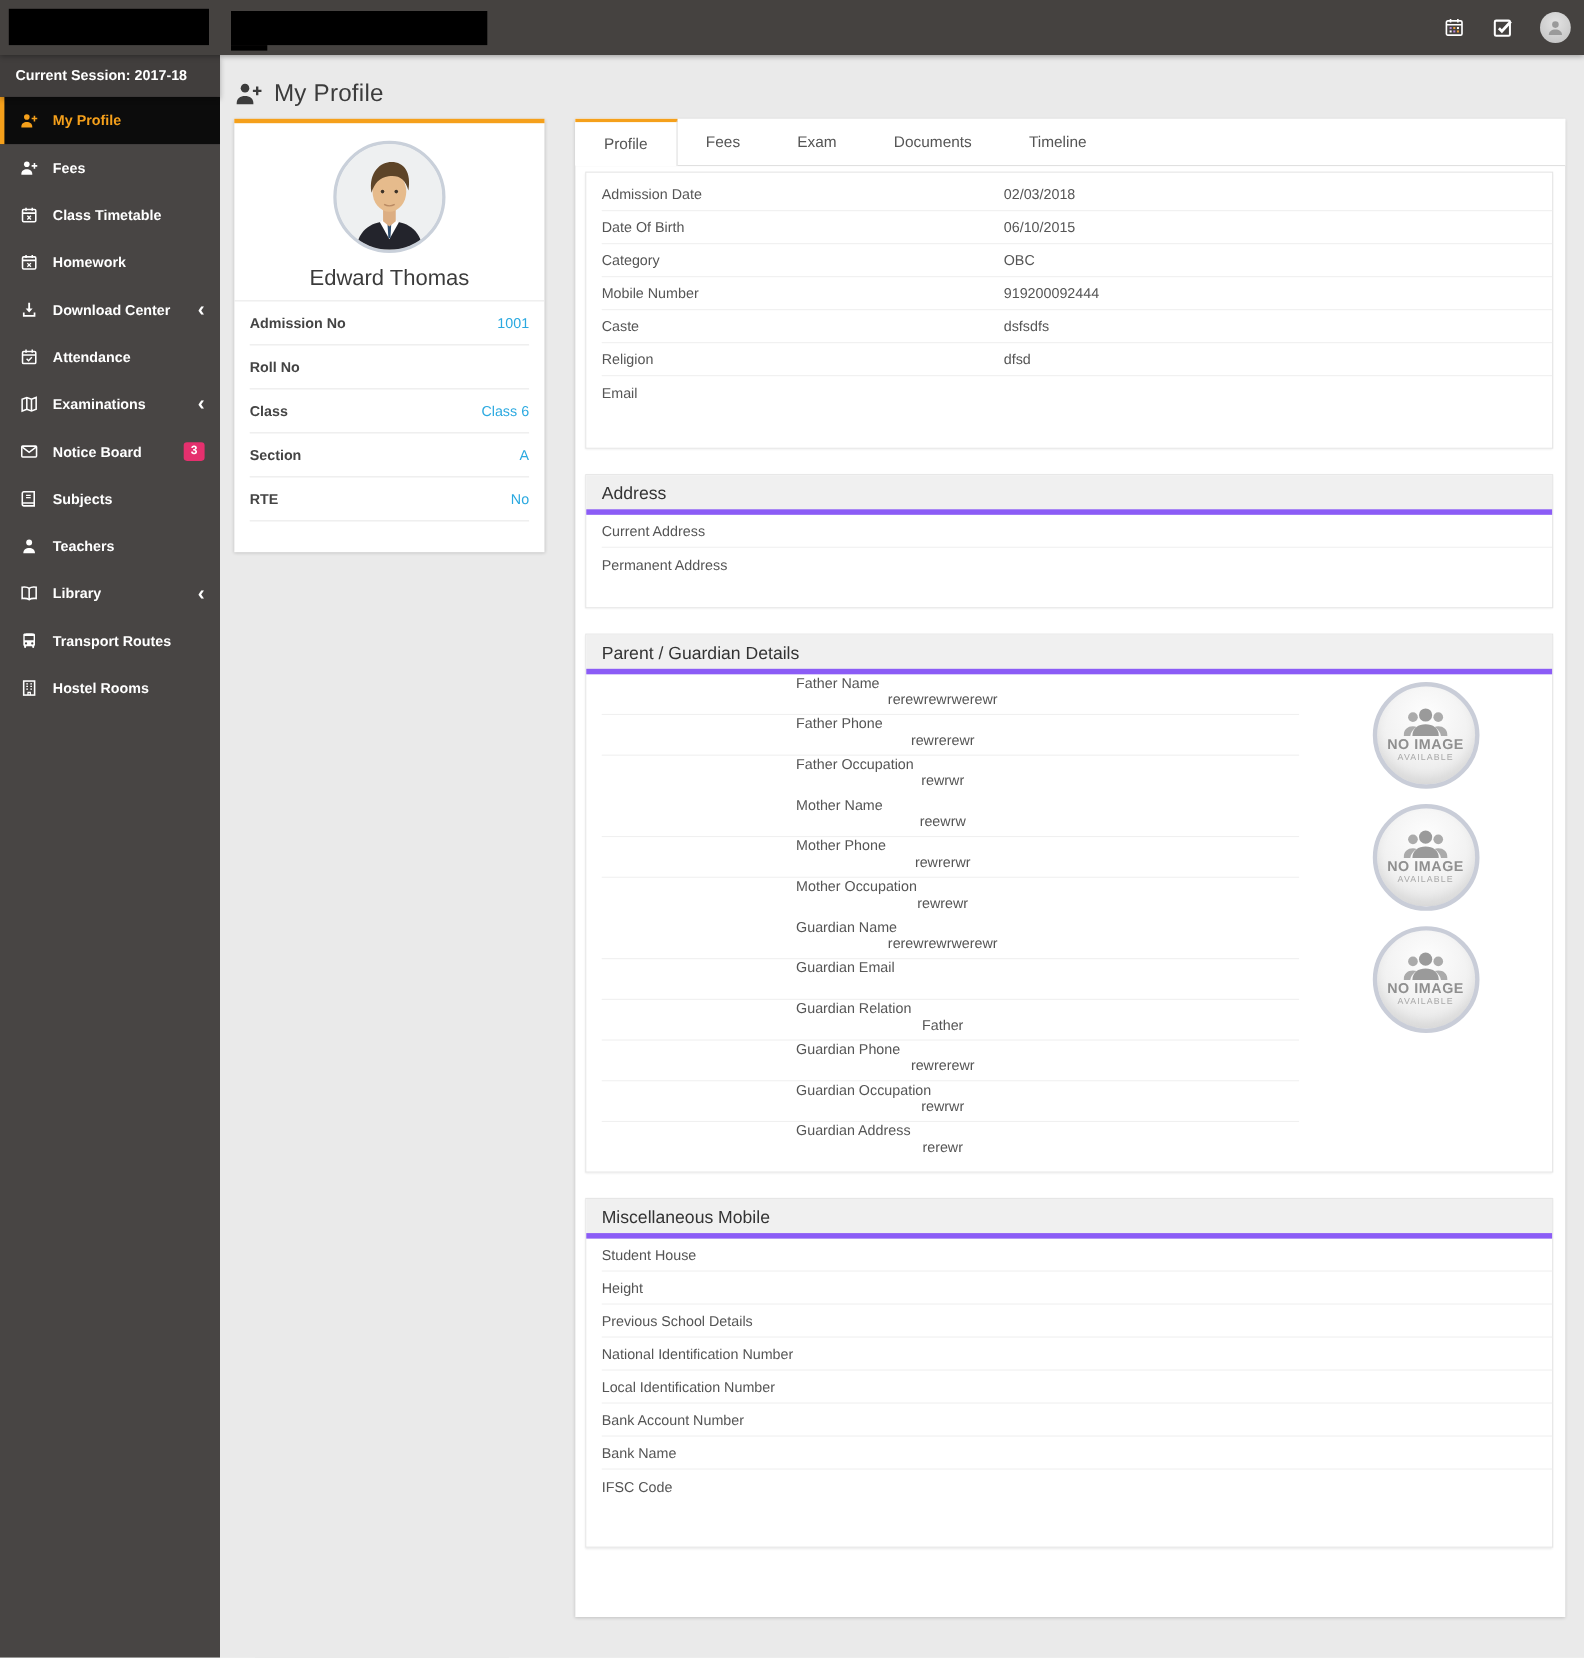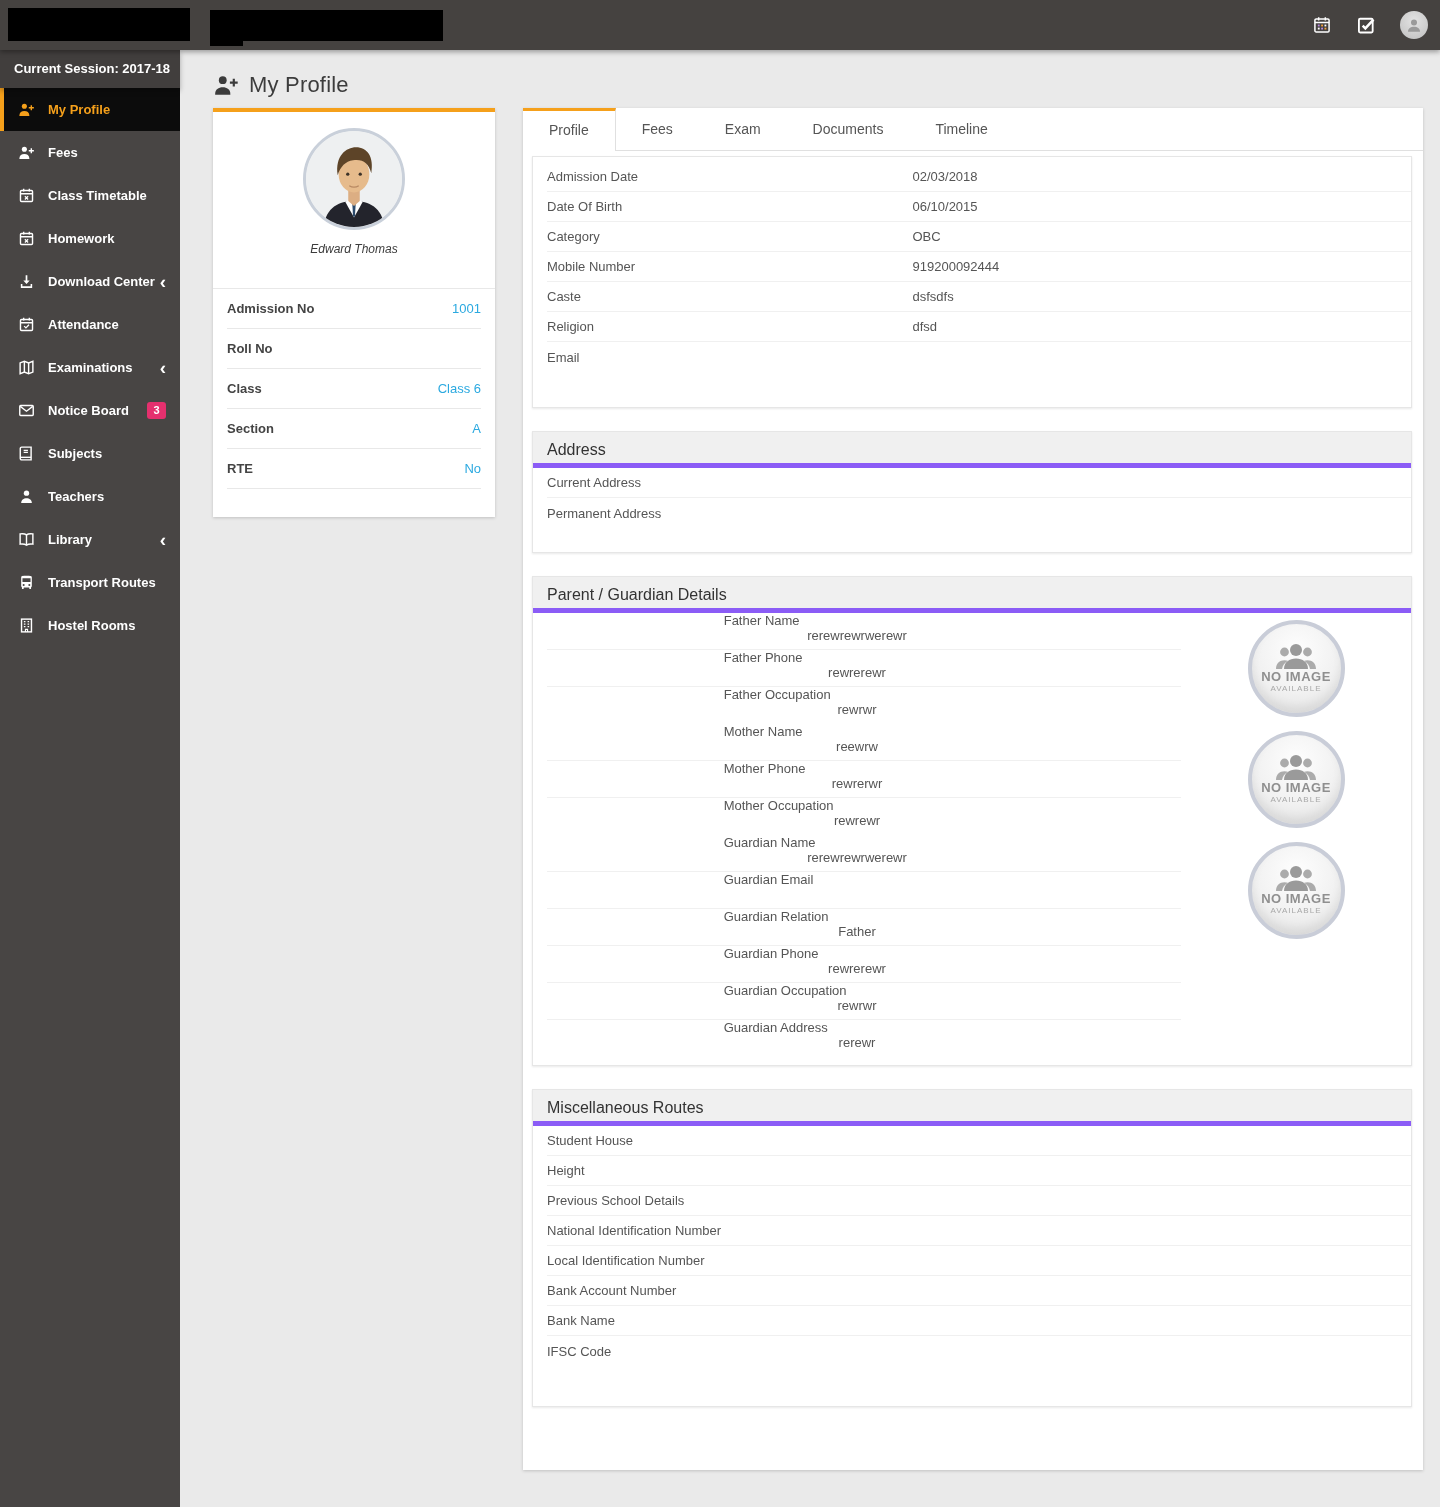--- a/index.html
+++ b/index.html
@@ -26,21 +26,21 @@
   .tb-icon { width:20px; height:20px; color:#fff; cursor:pointer; display:inline-block; }
   .tb-icon svg { width:20px; height:20px; display:block; }
   .tb-avatar {
     width:28px; height:28px; border-radius:50%;
     background:radial-gradient(circle at 50% 35%, #e3e3e3, #bfbfbf);
     display:flex; align-items:center; justify-content:center; cursor:pointer; overflow:hidden;
   }
   .tb-avatar svg { width:18px; height:18px; }
   
   .sidebar {
-    position:absolute; left:0; top:50px; width:180px; height:1457px;
+    position:absolute; left:0; top:50px; width:200px; height:1457px;
     background:#484544; z-index:20;
   }
   .session {
     height:38px; line-height:38px; padding-left:14px;
     color:#fff; font-size:13px; font-weight:bold;
     background:#413e3d;
     box-shadow:0 3px 5px rgba(0,0,0,0.28);
     position:relative; z-index:2;
   }
   .side-menu { padding-top:0; }
@@ -82,22 +82,22 @@
     box-shadow:0 1px 3px rgba(0,0,0,0.18);
     padding-bottom:28px;
   }
   .avatar-wrap { display:flex; justify-content:center; padding-top:16px; }
   .avatar-ring {
     width:102px; height:102px; border-radius:50%;
     border:3px solid #c9d0da; overflow:hidden; background:#f1f2f3;
   }
   .avatar-ring svg { width:100%; height:100%; display:block; }
   .student-name {
-    text-align:center; font-size:12px; color:#3b3b3b;
-    padding:12px 0 32px 0; border-bottom:1px solid #e8e8e8;font-style:italic;
+    text-align:center; font-size:20px; color:#3b3b3b;
+    padding:12px 0 8px 0; border-bottom:1px solid #e8e8e8;
   }
   .sc-row {
     height:40px; display:flex; align-items:center; justify-content:space-between;
     margin:0 14px; border-bottom:1px solid #e8e8e8; font-size:13px;gap:24px;
   }
   .sc-row .sc-label { font-weight:bold; color:#444; }
   .sc-row .sc-value { color:var(--link); }
   .sc-row .sc-value.link { cursor:pointer; }
   
   .content-card {
@@ -535,21 +535,21 @@
                       <path d="M40 26c0-5.8-3.6-8.8-8.5-8.8-1.2 0-2.4.2-3.4.6 3.3 2 5.3 4.8 5.9 8.2z" fill="#ababab"></path>
                     </svg>
                     <span class="ni1">NO IMAGE</span>
                     <span class="ni2">AVAILABLE</span>
                   </div>
                 </div>
               </div>
             </div>
         </section>
         <section class="box">
-          <div class="box-head">Miscellaneous Routes</div>
+          <div class="box-head">Miscellaneous Mobile</div>
           <div id="misc-rows" class="tbl tight pad-b-lg">
               <div class="trow">
                 <span class="tlabel">Student House</span>
                 <span class="tvalue"></span>
               </div>
               <div class="trow">
                 <span class="tlabel">Height</span>
                 <span class="tvalue"></span>
               </div>
               <div class="trow">

